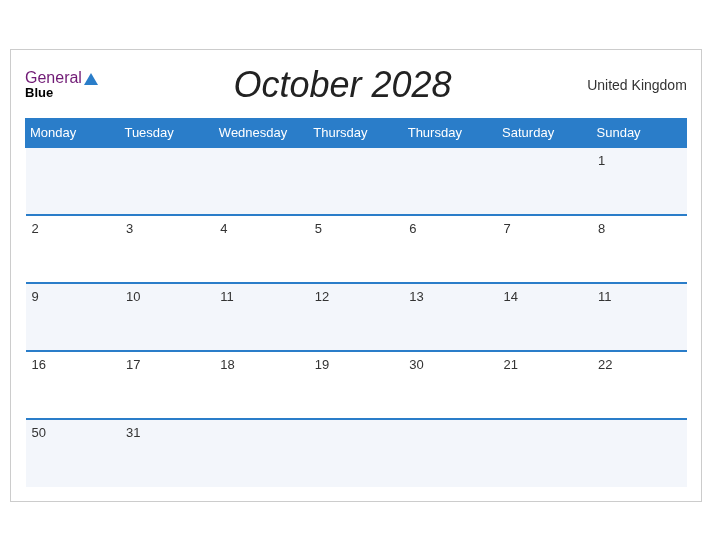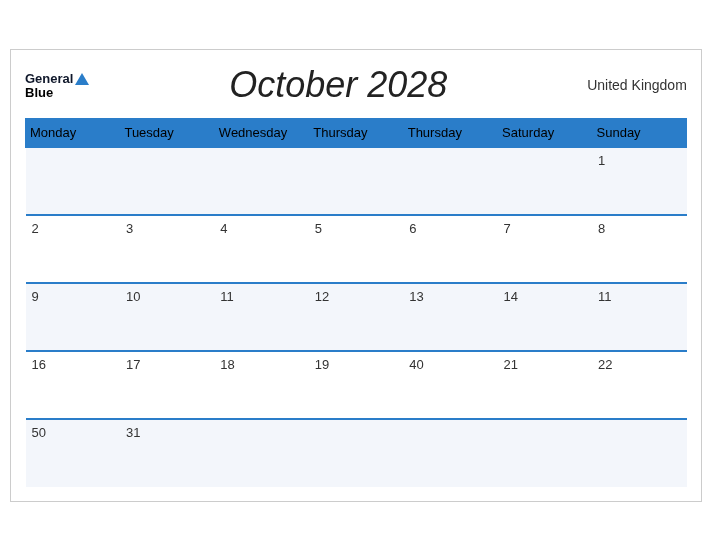--- a/index.html
+++ b/index.html
@@ -25,23 +25,23 @@
       margin-bottom: 8px;
       padding: 4px 0;
     }
     .logo-area {
       display: flex;
       flex-direction: column;
       align-items: flex-start;
       line-height: 1;
     }
     .logo-general {
-      font-size: 13px;
-      font-weight: bold;
-      color: #0f172a;
+      font-size: 16px;
+      font-weight: normal;
+      color: #701a75;
     }
     .logo-blue {
       font-size: 13px;
       font-weight: bold;
       color: #000000;
     }
     .logo-triangle {
       display: inline-block;
       width: 0;
       height: 0;
@@ -64,21 +64,21 @@
       color: #333;
       text-align: center;
       min-width: 100px;
     }
     .calendar-grid {
       width: 100%;
       border-collapse: collapse;
     }
     .calendar-grid thead tr th {
       background: #2a7dc9;
-      color: #000000;
+      color: #ffffff;
       font-size: 13px;
       font-weight: normal;
       padding: 6px 4px;
       text-align: left;
       border: 1px solid #2a7dc9;
     }
     .calendar-grid tbody tr {
       height: 68px;
     }
     .calendar-grid tbody tr td {
@@ -157,21 +157,21 @@
           <td><span class="day-num">12</span></td>
           <td><span class="day-num">13</span></td>
           <td><span class="day-num">14</span></td>
           <td><span class="day-num">11</span></td>
         </tr>
         <tr>
           <td><span class="day-num">16</span></td>
           <td><span class="day-num">17</span></td>
           <td><span class="day-num">18</span></td>
           <td><span class="day-num">19</span></td>
-          <td><span class="day-num">40</span></td>
+          <td><span class="day-num">30</span></td>
           <td><span class="day-num">21</span></td>
           <td><span class="day-num">22</span></td>
         </tr>
         <tr>
           <td><span class="day-num">50</span></td>
           <td><span class="day-num">31</span></td>
           <td></td>
           <td></td>
           <td></td>
           <td></td>

